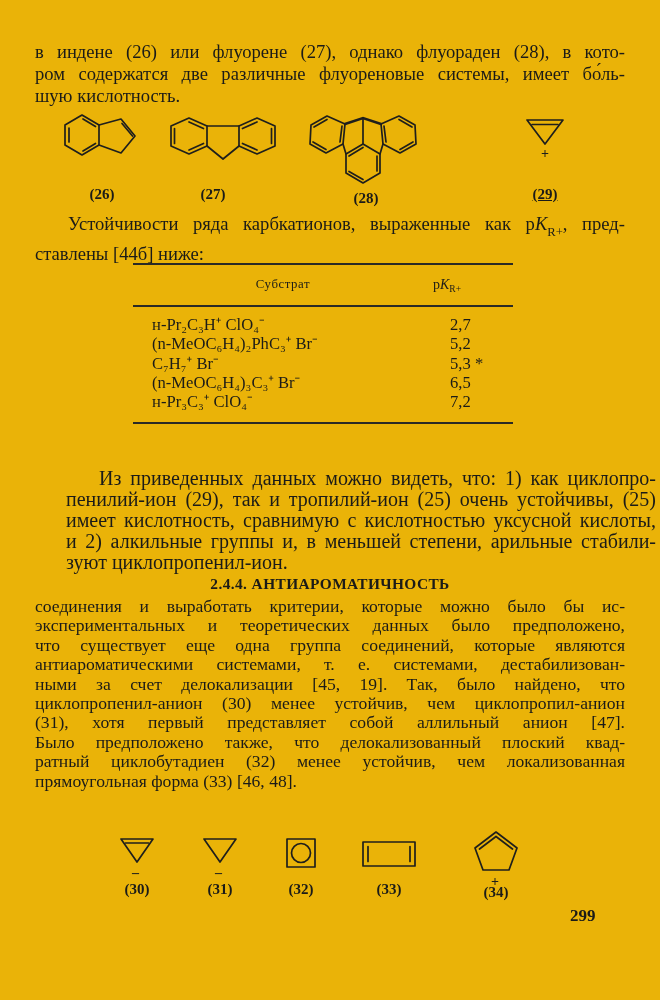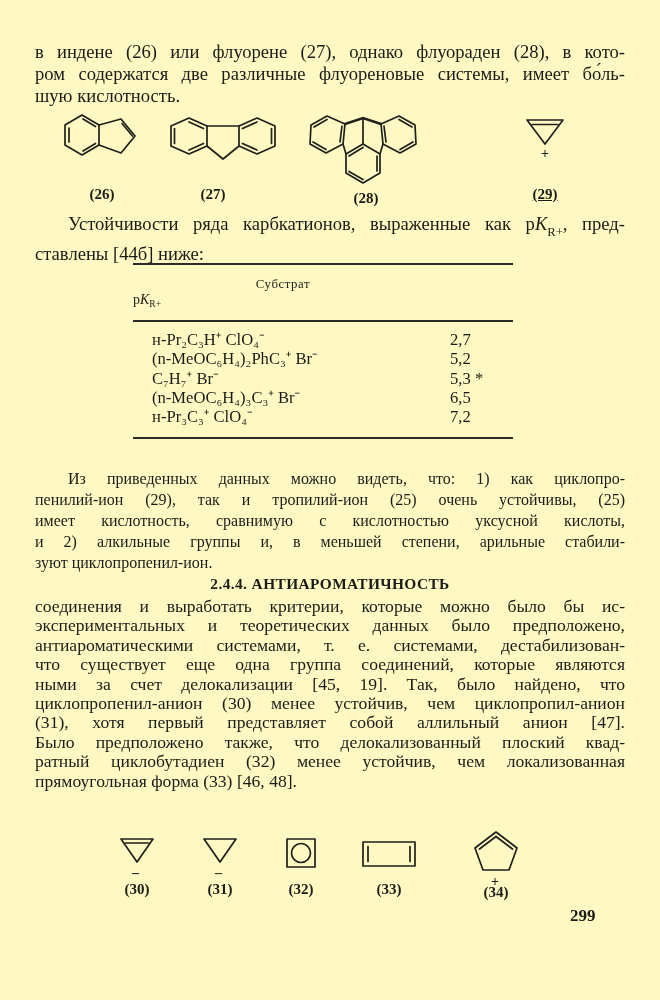--- a/index.html
+++ b/index.html
@@ -1,36 +1,36 @@
 <!DOCTYPE html>
 <html><head>
 <meta charset="utf-8">
 <style>
   html,body { margin:0; padding:0; background:#d9d9d6; }
   .page {
     position:relative; width:660px; height:1000px; margin:0 auto;
-    background:#fef9c3; color:#1b1b18; overflow:hidden;
+    background:#eab308; color:#1b1b18; overflow:hidden;
     font-family:"Liberation Serif", serif;
   }
   .blk { position:absolute; left:35px; width:590px; }
   .ln { display:block; width:100%; white-space:nowrap; }
   .j  { text-align:justify; text-align-last:justify; white-space:normal; }
   .j.last { text-align-last:left; }
   .indent { text-indent:33px; }
   .p-std .ln { font-size:18.6px; line-height:22px; }
-  .p-mid .ln { font-size:16px; line-height:21px; }
+  .p-mid .ln { font-size:20px; line-height:21px;margin-left:31px; }
   .p-big .ln { font-size:17.6px; line-height:19.4px; }
   .ital { font-style:italic; }
   .subsc { font-size:68%; vertical-align:-28%; }
 
   
   .tbl { position:absolute; left:133px; top:263px; width:380px; }
   .rule { height:0; border-top:2.6px solid #2a2a26; }
   .rule.thin { border-top-width:2px; }
-  .thead { display:flex; padding:12px 0 11px 0; font-size:12.8px; letter-spacing:0.6px;flex-direction:column; }
+  .thead { display:flex; padding:12px 0 11px 0; font-size:12.8px; letter-spacing:0.6px; }
   .th.c1 { width:300px; text-align:center; }
   .th.c2 { flex:1; text-align:left; letter-spacing:0; font-size:14px; }
   .tbody { padding:8px 0 10px 0; }
   .trow { display:flex; font-size:16.6px; line-height:19.4px; }
   .td.c1 { box-sizing:border-box; width:317px; padding-left:19px; }
   .td.c2 { flex:1; }
   .tfoot { margin:8px 0 0 19px; font-size:13px; }
 
   
   .sect-head { position:absolute; left:35px; top:575px; width:590px;
@@ -144,22 +144,22 @@
     <div class="ln j">имеет кислотность, сравнимую с кислотностью уксусной кислоты,</div>
     <div class="ln j">и 2) алкильные группы и, в меньшей степени, арильные стабили-</div>
     <div class="ln j last">зуют циклопропенил-ион.</div>
   </div>
 
   <div class="sect-head">2.4.4. АНТИАРОМАТИЧНОСТЬ</div>
 
   <div class="blk p-big" style="top:597px;">
     <div class="ln j">соединения и выработать критерии, которые можно было бы ис-</div>
     <div class="ln j">экспериментальных и теоретических данных было предположено,</div>
+    <div class="ln j">что существует еще одна группа соединений, которые являются</div>
     <div class="ln j">антиароматическими системами, т. е. системами, дестабилизован-</div>
-    <div class="ln j">что существует еще одна группа соединений, которые являются</div>
     <div class="ln j">ными за счет делокализации [45, 19]. Так, было найдено, что</div>
     <div class="ln j">циклопропенил-анион (30) менее устойчив, чем циклопропил-анион</div>
     <div class="ln j">(31), хотя первый представляет собой аллильный анион [47].</div>
     <div class="ln j">Было предположено также, что делокализованный плоский квад-</div>
     <div class="ln j">ратный циклобутадиен (32) менее устойчив, чем локализованная</div>
     <div class="ln j last">прямоугольная форма (33) [46, 48].</div>
   </div>
 
   <div class="fig" style="left:117px; top:835px;">
     <svg width="40" height="46" viewBox="0 0 40 46">

